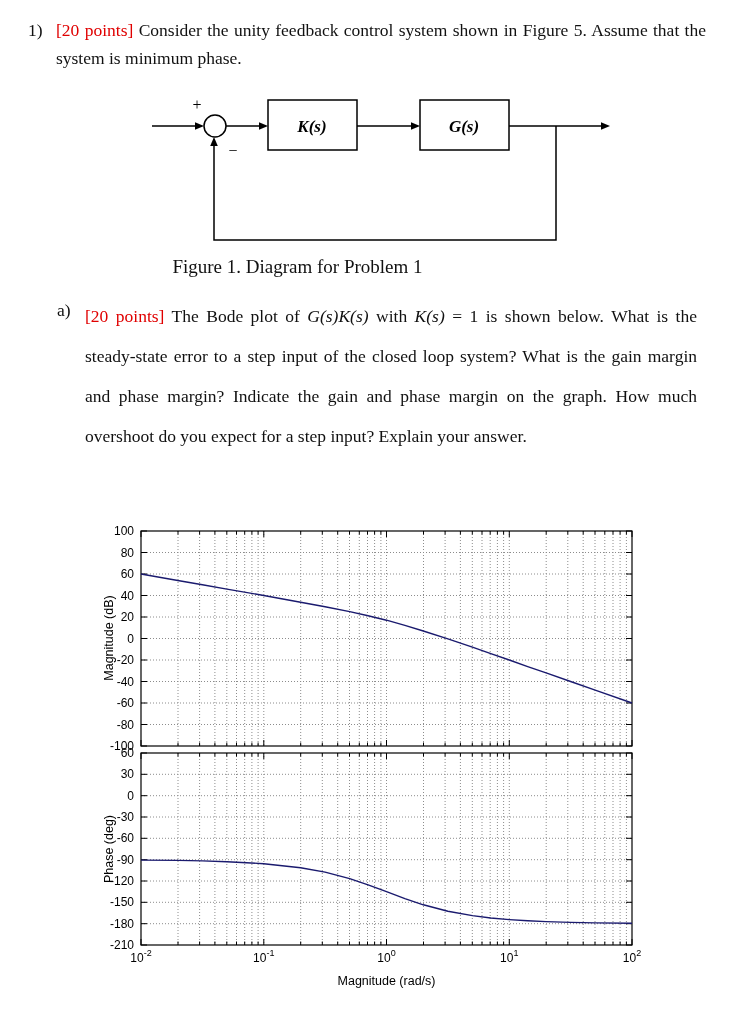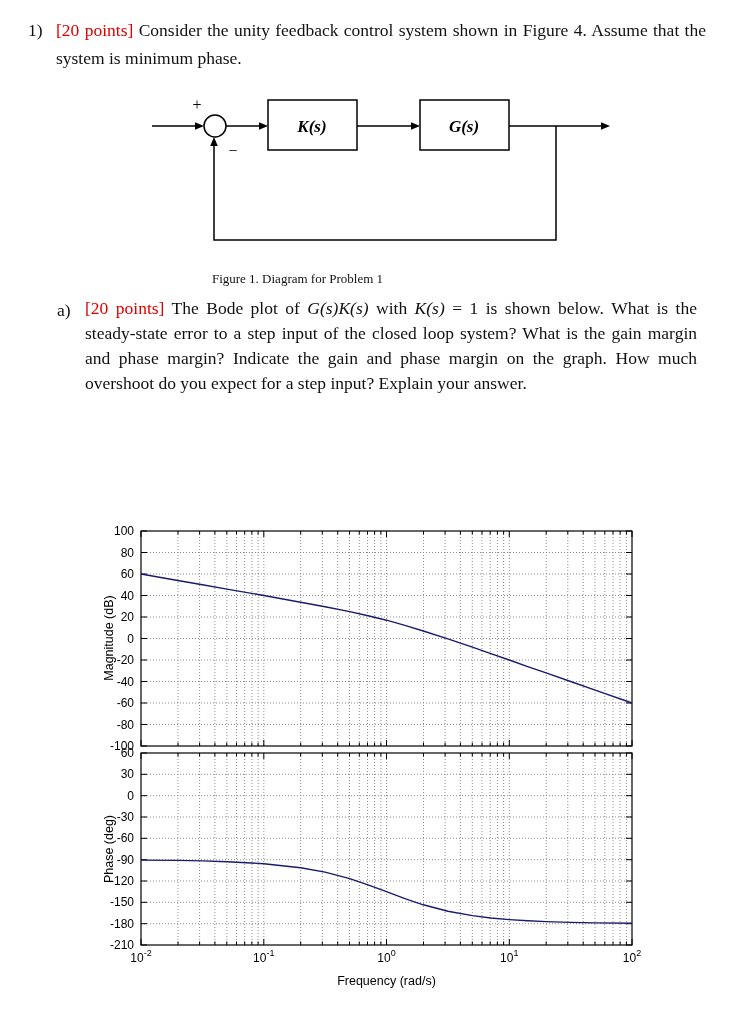--- a/index.html
+++ b/index.html
@@ -6,24 +6,24 @@
   .page {
     position:relative; width:739px; height:1024px; background:#ffffff;
     font-family:"Liberation Serif", serif; color:#111111; overflow:hidden;
   }
   .textrow { position:absolute; display:flex; font-size:17.5px; line-height:28px; }
   .textrow .num { flex:none; width:28px; }
   .textrow p { margin:0; text-align:justify; }
   #para1 { top:16px; left:28px; }
   #para1 p { width:650px; }
   #paraA { top:296px; left:57px; }
-  #paraA p { width:612px; line-height:25px; }
+  #paraA p { width:612px; line-height:40px; }
   .red { color:#e00000; }
   .math { font-style:italic; }
-  .caption { position:absolute; top:256px; left:0; width:595px; text-align:center; font-size:13px;margin-top:15px; }
+  .caption { position:absolute; top:256px; left:0; width:595px; text-align:center; font-size:19px; }
   #figure-svg { position:absolute; top:88px; left:0; }
   #figure-svg text { font-family:"Liberation Serif", serif; fill:#000; }
   #figure-svg .sign { font-size:16px; }
   #figure-svg .blocklabel { font-size:17px; font-weight:bold; font-style:italic; }
   .chart-wrap {
     position:absolute; top:498px; left:0; width:739px; height:526px;
     font-family:"Liberation Sans", sans-serif; color:#000;
   }
   #bode-svg { position:absolute; top:0; left:0; }
   #bode-svg text { font-family:"Liberation Sans", sans-serif; fill:#000; }
@@ -34,21 +34,21 @@
   .ylab.ph  { left:0px; top:343px; }
   .xlab { position:absolute; top:476px; left:141px; width:491px; text-align:center; font-size:12.5px; }
 </style>
 </head>
 <body>
 
 <div class="page">
 
   <div class="textrow" id="para1">
     <span class="num">1)</span>
-    <p><span class="red" style="color: rgb(224, 0, 0);">[20 points]</span><span> Consider the unity feedback control system shown in Figure 4. Assume that the system is minimum phase.</span></p>
+    <p><span class="red" style="color: rgb(224, 0, 0);">[20 points]</span><span> Consider the unity feedback control system shown in Figure 5. Assume that the system is minimum phase.</span></p>
   </div>
 
   <svg id="figure-svg" width="739" height="168" viewBox="0 0 739 168">
     <g stroke="#000" stroke-width="1.5" fill="none">
       <line x1="152" y1="38" x2="196" y2="38"></line>
       <circle cx="215" cy="38" r="11" fill="#ffffff"></circle>
       <line x1="226" y1="38" x2="260" y2="38"></line>
       <rect x="268" y="12" width="89" height="50" fill="#ffffff"></rect>
       <line x1="357" y1="38" x2="412" y2="38"></line>
       <rect x="420" y="12" width="89" height="50" fill="#ffffff"></rect>
@@ -398,16 +398,16 @@
             <text x="141.0" y="464">10<tspan dy="-6" font-size="9">-2</tspan></text>
             <text x="263.8" y="464">10<tspan dy="-6" font-size="9">-1</tspan></text>
             <text x="386.5" y="464">10<tspan dy="-6" font-size="9">0</tspan></text>
             <text x="509.3" y="464">10<tspan dy="-6" font-size="9">1</tspan></text>
             <text x="632.0" y="464">10<tspan dy="-6" font-size="9">2</tspan></text>
           </g>
         </g>
       </svg>
     <div class="ylab mag">Magnitude (dB)</div>
     <div class="ylab ph">Phase (deg)</div>
-    <div class="xlab">Frequency  (rad/s)</div>
+    <div class="xlab">Magnitude  (rad/s)</div>
   </div>
 
 </div>
 
 </body></html>

